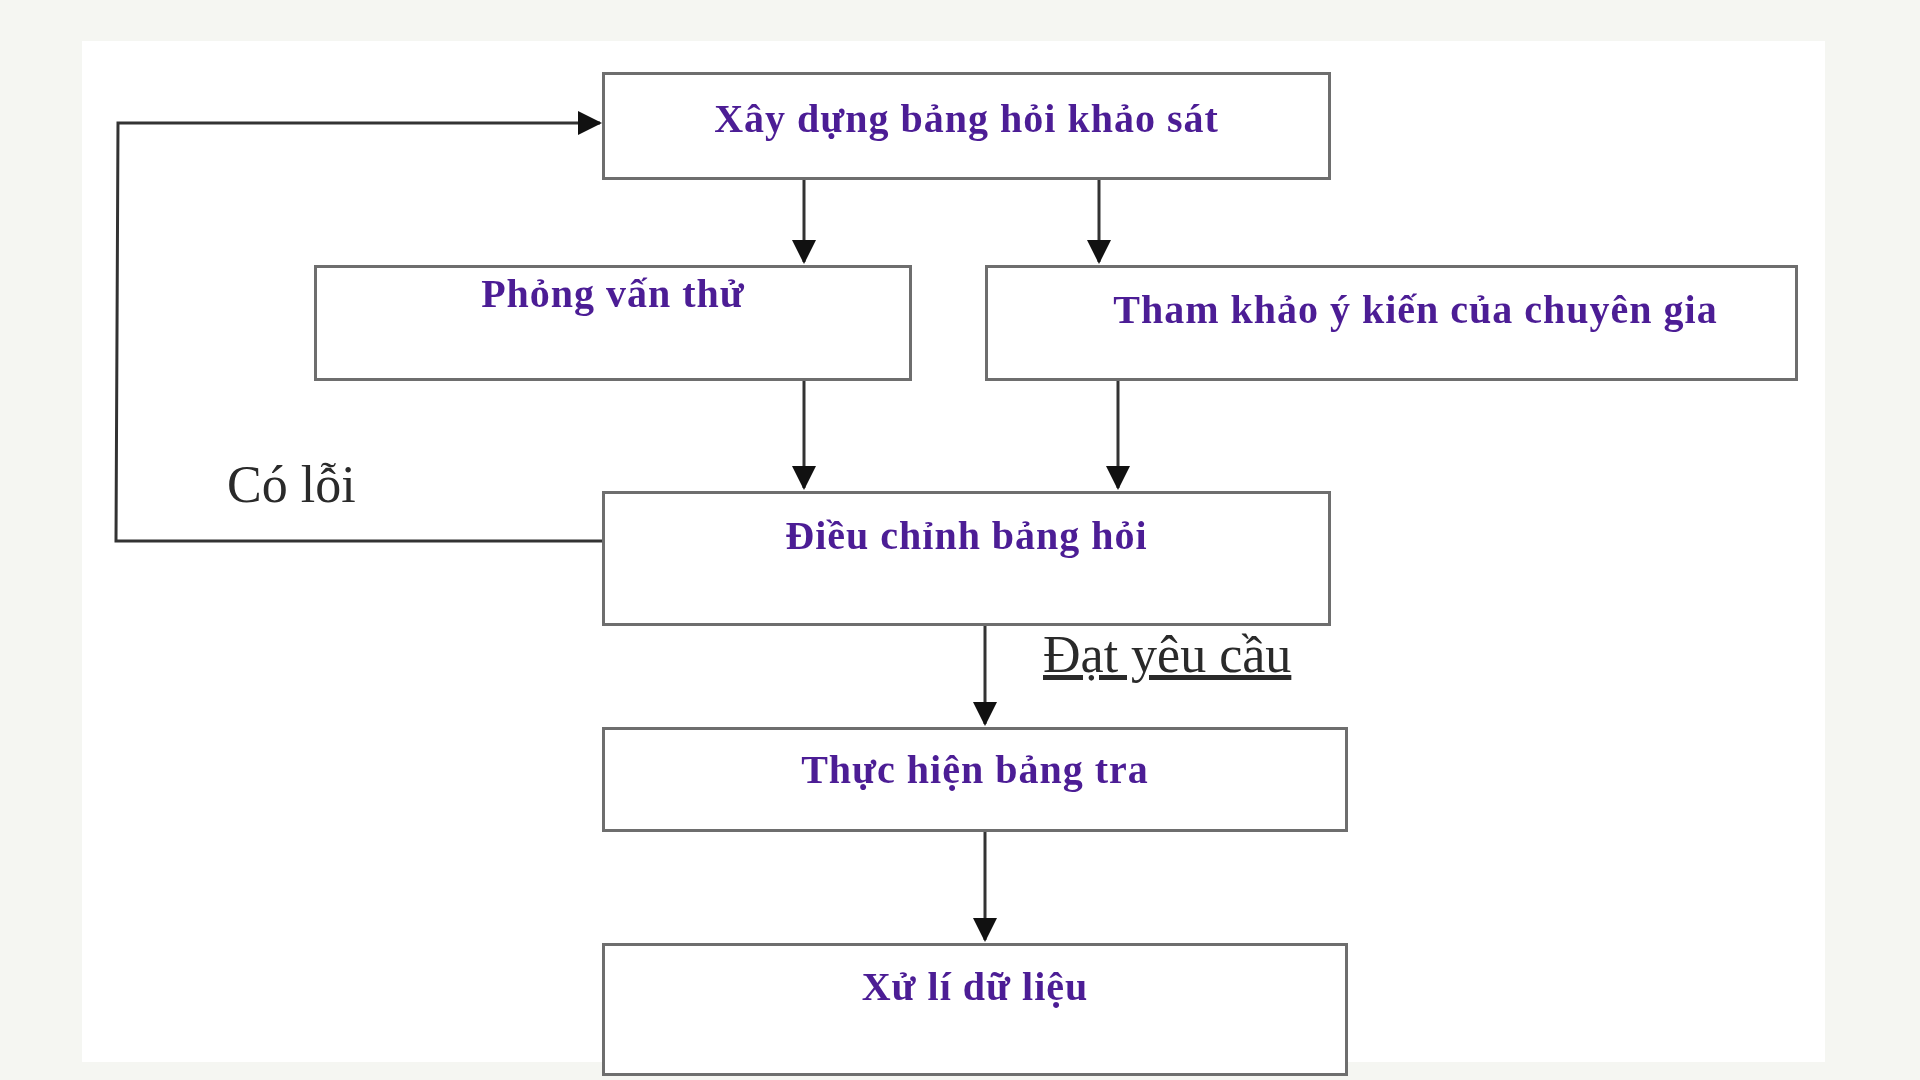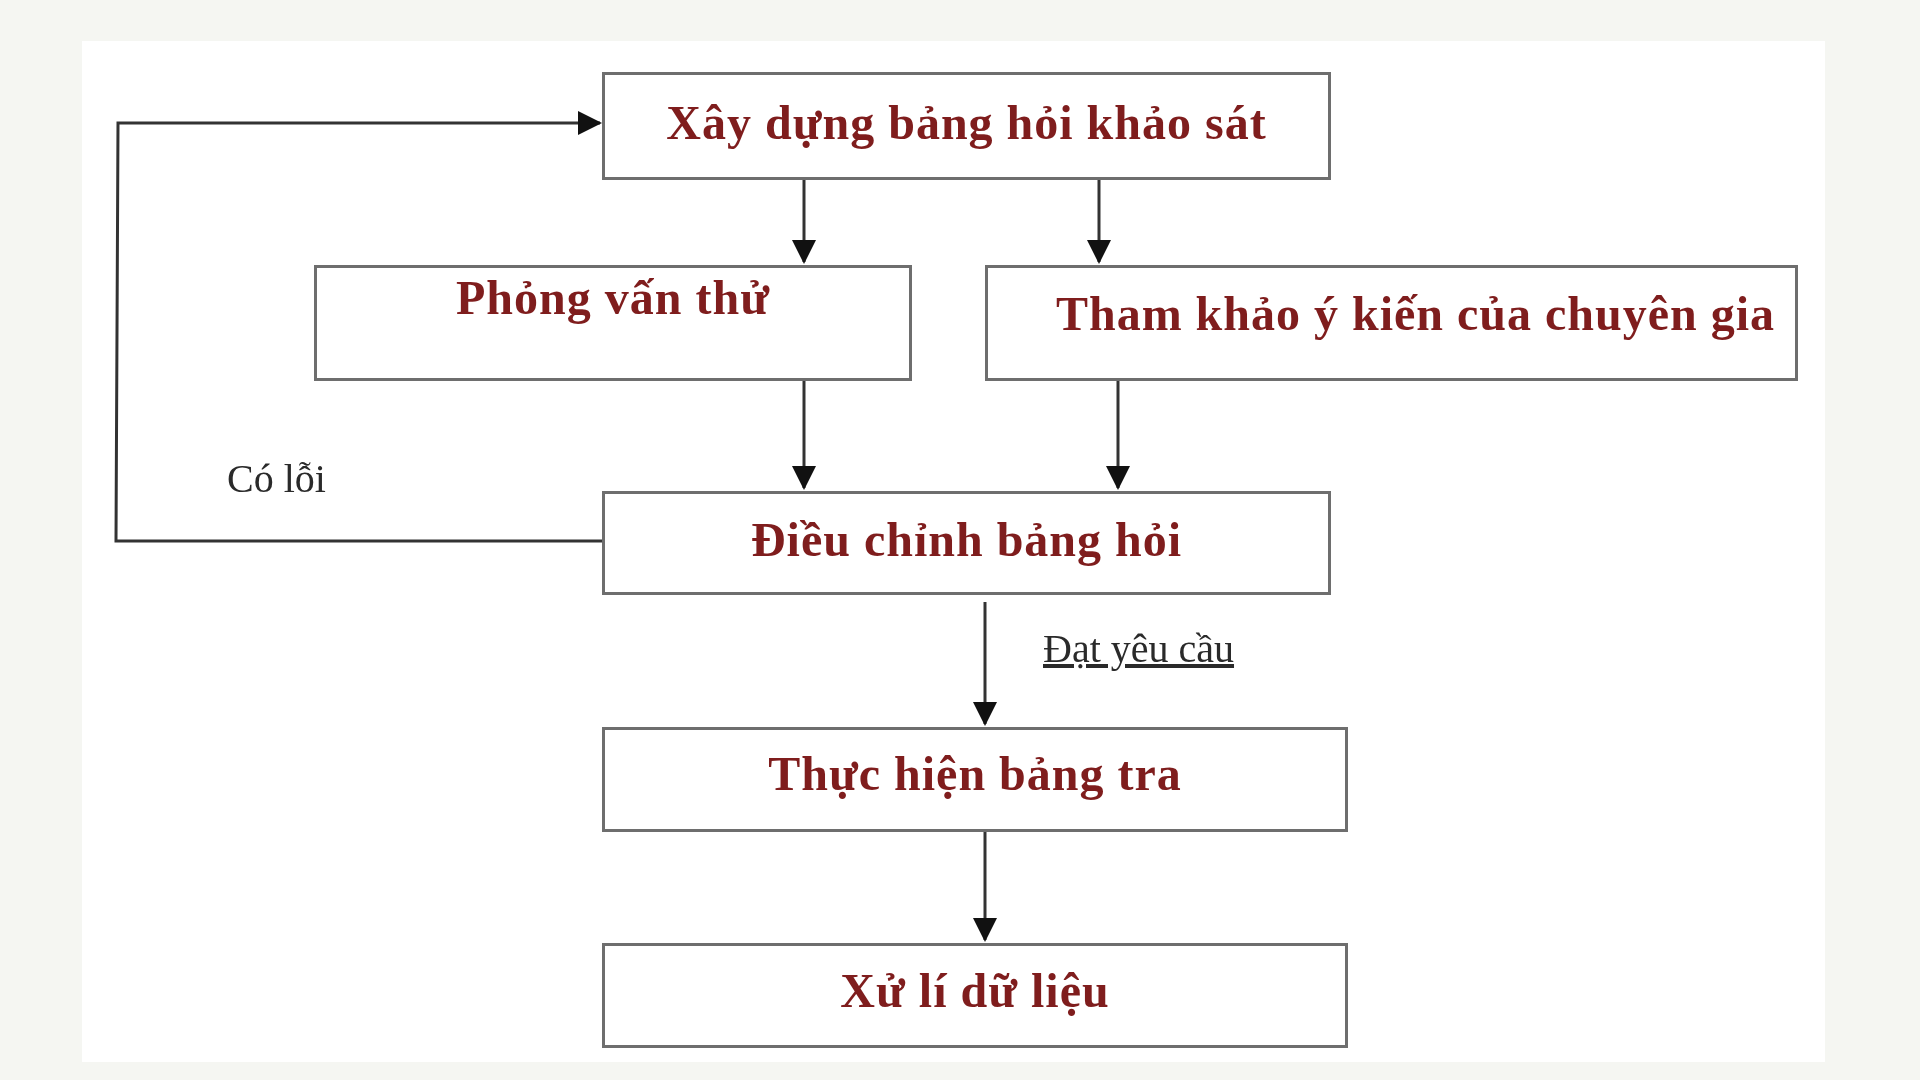--- a/index.html
+++ b/index.html
@@ -1,21 +1,21 @@
 <!DOCTYPE html>
 <html><head>
 <meta charset="utf-8">
 <style>
   html,body{margin:0;padding:0;}
   body{width:1920px;height:1080px;background:#f5f6f2;position:relative;overflow:hidden;font-family:"Liberation Serif","DejaVu Serif",serif;}
   .panel{position:absolute;left:82px;top:41px;width:1743px;height:1021px;background:#ffffff;}
   svg.wires{position:absolute;left:0;top:0;width:1920px;height:1080px;}
   .box{position:absolute;box-sizing:border-box;border:3px solid #6e6e6e;background:#fff;display:flex;justify-content:center;align-items:flex-start;}
-  .box span{font-weight:bold;font-size:48px;color:#7f1d1d;letter-spacing:1px;}
-  .lbl{position:absolute;font-size:40px;color:#2a2a2a;}
+  .box span{font-weight:bold;font-size:40px;color:#4c1d95;letter-spacing:1px;}
+  .lbl{position:absolute;font-size:52px;color:#2a2a2a;}
 </style>
 </head>
 <body>
 
 <div class="panel"></div>
 
 <svg class="wires" viewBox="0 0 1920 1080">
   <defs>
     <marker id="ah" markerWidth="10" markerHeight="10" refX="9" refY="5" orient="auto" markerUnits="userSpaceOnUse">
       <path d="M0,0 L10,5 L0,10 z" fill="#111"></path>
@@ -48,26 +48,26 @@
 </div>
 
 <div class="box" style="left:314px;top:265px;width:598px;height:116px;padding-top:2px;">
   <span>Phỏng vấn thử</span>
 </div>
 
 <div class="box" style="left:985px;top:265px;width:813px;height:116px;padding-top:18px;padding-left:48px;">
   <span>Tham khảo ý kiến của chuyên gia</span>
 </div>
 
-<div class="box" style="left:602px;top:491px;width:729px;height:104px;padding-top:18px;">
+<div class="box" style="left:602px;top:491px;width:729px;height:135px;padding-top:18px;">
   <span>Điều chỉnh bảng hỏi</span>
 </div>
 
 <div class="box" style="left:602px;top:727px;width:746px;height:105px;padding-top:16px;">
   <span>Thực hiện bảng tra</span>
 </div>
 
-<div class="box" style="left:602px;top:943px;width:746px;height:105px;padding-top:17px;">
+<div class="box" style="left:602px;top:943px;width:746px;height:133px;padding-top:17px;">
   <span>Xử lí dữ liệu</span>
 </div>
 
 <div class="lbl" style="left:227px;top:455px;">Có lỗi</div>
 <div class="lbl" style="left:1043px;top:625px;text-decoration:underline;">Đạt yêu cầu</div>
 
 </body></html>

